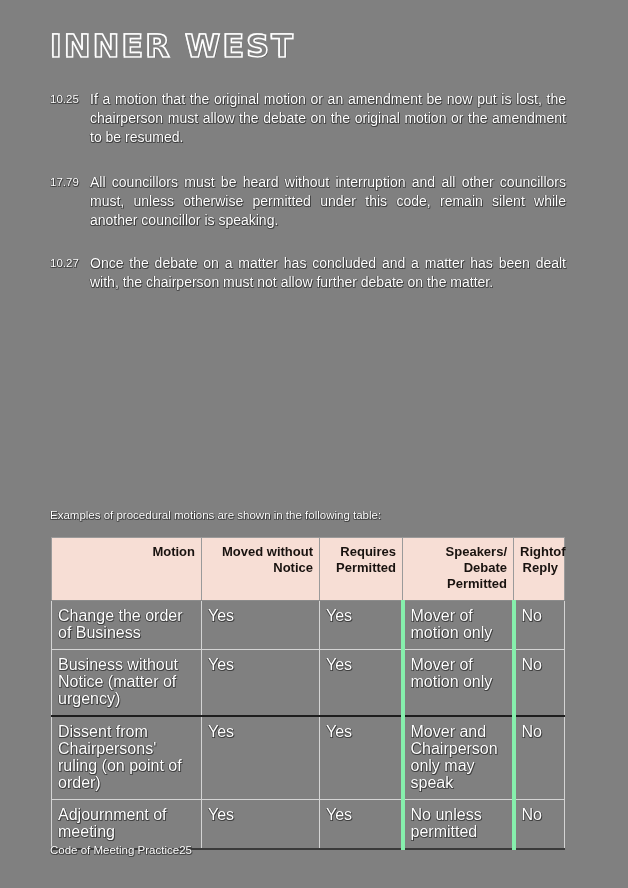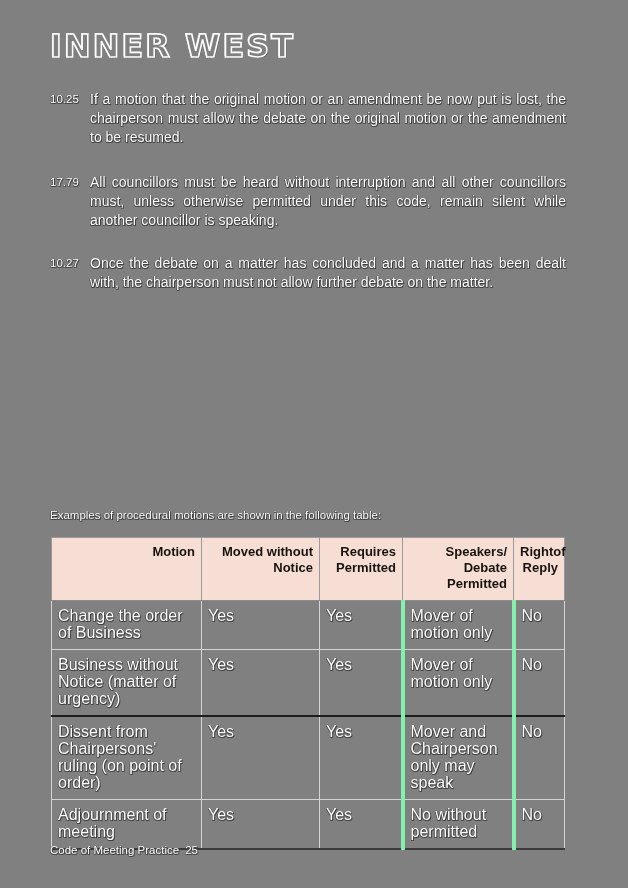--- a/index.html
+++ b/index.html
@@ -166,21 +166,21 @@
     top: 841px;
     font-size: 11.5px;
     line-height: 18px;
     color: #ffffff;
     text-shadow:
        1px 1px 0 #3f3f3f,
       -0.5px -0.5px 0 #4a4a4a,
        0.5px -0.5px 0 #4a4a4a,
       -0.5px 0.5px 0 #4a4a4a;
   }
-  .footer .page-no { margin-left: 6px; }
+  .footer .page-no { }
 </style>
 </head>
 <body>
 
 <div class="page">
 
   <div class="logo">
     <span class="logo-word">INNER WEST</span>
   </div>
 
@@ -238,21 +238,21 @@
         <td class="col-motion">Dissent from Chairpersons' ruling (on point of order)</td>
         <td class="col-moved">Yes</td>
         <td class="col-requires">Yes</td>
         <td class="col-speakers">Mover and Chairperson only may speak</td>
         <td class="col-right">No</td>
       </tr>
       <tr class="heavy-bottom">
         <td class="col-motion">Adjournment of meeting</td>
         <td class="col-moved">Yes</td>
         <td class="col-requires">Yes</td>
-        <td class="col-speakers">No without permitted</td>
+        <td class="col-speakers">No unless permitted</td>
         <td class="col-right">No</td>
       </tr>
     </tbody>
   </table>
 
   <div class="footer">
     <span>Code of Meeting Practice</span><span class="page-no">25</span>
   </div>
 
 </div>

